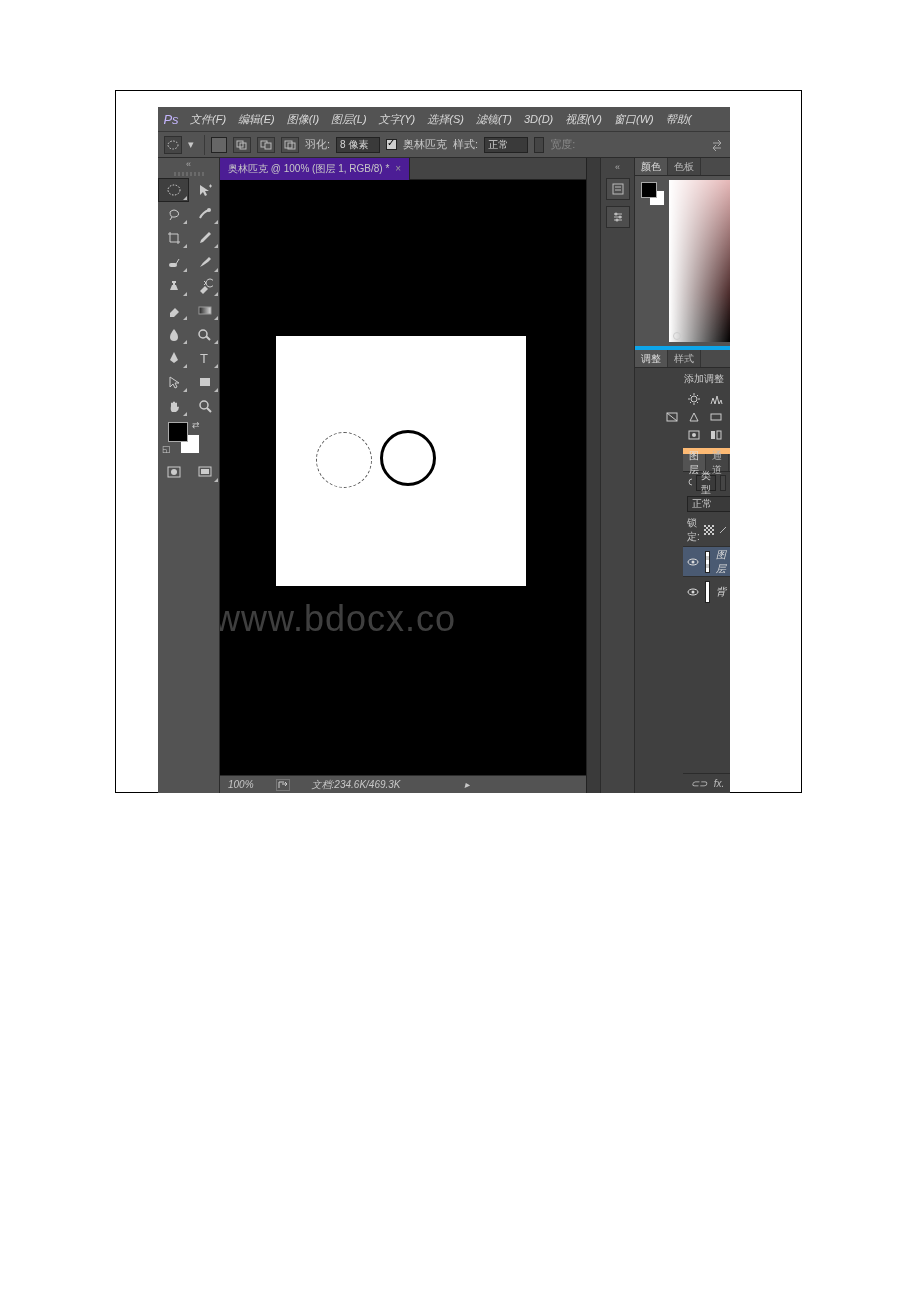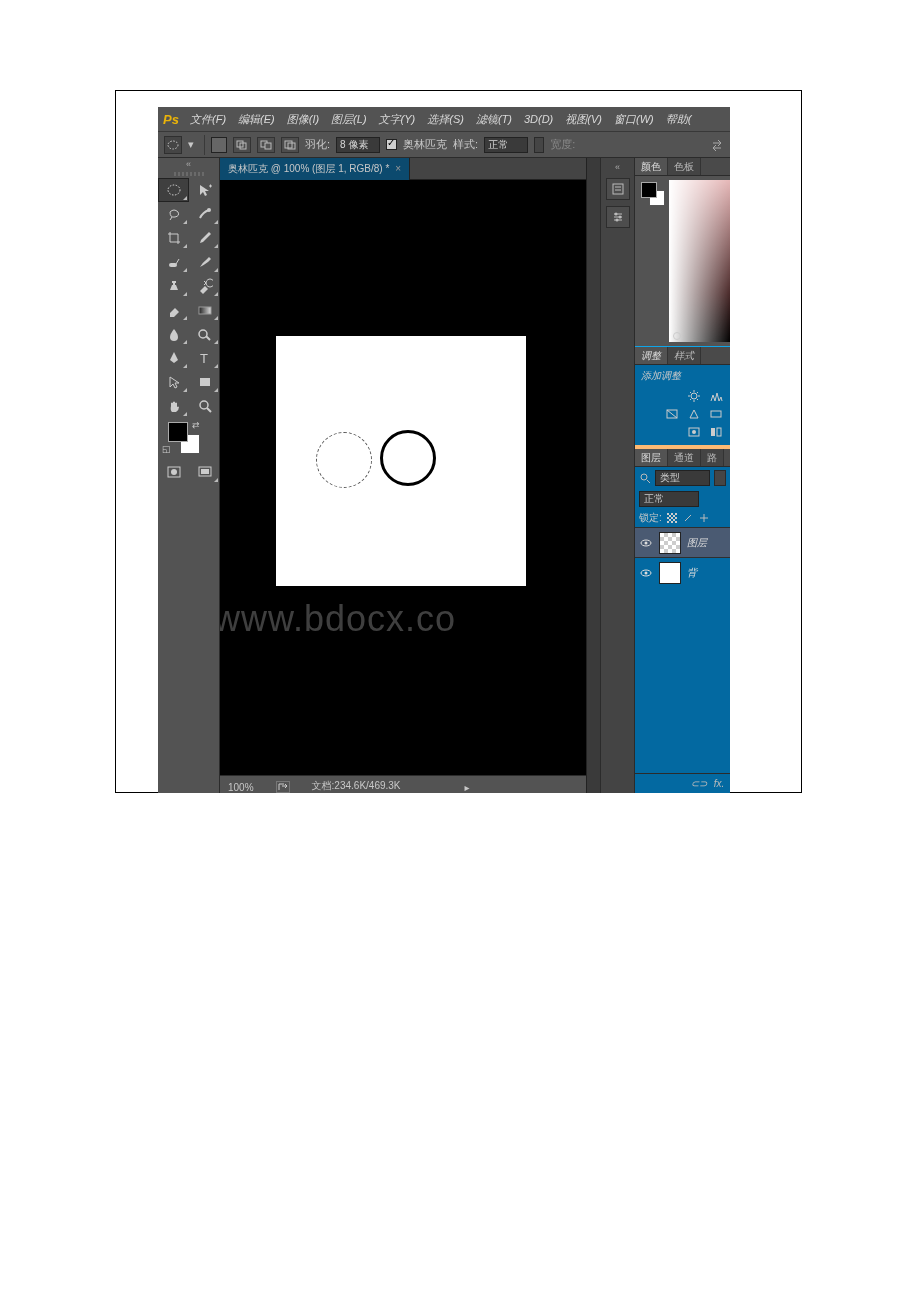--- a/index.html
+++ b/index.html
@@ -3,21 +3,21 @@
 <meta charset="utf-8">
 <style>
 * { margin: 0; padding: 0; box-sizing: border-box; font-family: "Microsoft YaHei", Arial, sans-serif; }
 body { background: #fff; }
 .page-wrap { width: 920px; height: 1302px; background: #fff; position: relative; }
 .outer-border { position: absolute; left: 115px; top: 90px; width: 687px; height: 703px; border: 1px solid #000; }
 .ps-app { position: absolute; left: 158px; top: 107px; width: 572px; height: 686px; background: #535353; overflow: hidden; }
 
 
 .menubar { height: 24px; background: #535353; display: flex; align-items: center; color: #d9d9d9; font-size: 11px; }
-.ps-logo { width: 26px; height: 24px; display: flex; align-items: center; justify-content: center; color: #eab308; font-weight: bold; font-size: 13px; font-style: italic; }
+.ps-logo { width: 26px; height: 24px; display: flex; align-items: center; justify-content: center; color: #c4b5fd; font-weight: normal; font-size: 13px; font-style: italic; }
 .menu-item { padding: 0 6px; cursor: pointer; white-space: nowrap; font-style: italic; }
 
 
 .optionsbar { height: 27px; background: #535353; border-top: 1px solid #383838; border-bottom: 1px solid #2b2b2b; display: flex; align-items: center; color: #c8c8c8; font-size: 11px; padding: 0 6px; gap: 6px; }
 .opt-tool { width: 18px; height: 18px; display: flex; align-items: center; justify-content: center; border: 1px solid #2f2f2f; background: #454545; }
 .opt-tool svg { display: block; }
 .opt-drop { width: 10px; color: #c8c8c8; }
 .opt-sep { width: 1px; height: 20px; background: #393939; }
 .opt-swatch { width: 16px; height: 16px; border: 1px solid #222; background: #666; }
 .opt-btn { width: 18px; height: 16px; border: 1px solid #333; background: #4d4d4d; display: flex; align-items: center; justify-content: center; }
@@ -45,55 +45,55 @@
 .swatch-wrap { position: relative; width: 62px; height: 42px; }
 .fg-swatch { position: absolute; left: 10px; top: 4px; width: 20px; height: 20px; background: #000; border: 1px solid #aaa; z-index:2;}
 .bg-swatch { position: absolute; left: 22px; top: 16px; width: 20px; height: 20px; background: #fff; border: 1px solid #555; z-index:1;}
 .swap-ic { position:absolute; left:34px; top:2px; font-size:9px; color:#ccc;}
 .def-ic { position:absolute; left:4px; top:26px; font-size:9px; color:#ccc;}
 .mask-row { display: grid; grid-template-columns: 1fr 1fr; }
 
 
 .doc-col { flex: 1; background: #2b2b2b; display: flex; flex-direction: column; }
 .tabbar { height: 22px; background: #444; border-bottom: 1px solid #222; display: flex; align-items: center; }
-.doc-tab { height: 22px; background: #0c4a6e; border-right: 1px solid #222; display: flex; align-items: center; padding: 0 8px; color: #c8c8c8; font-size: 10px; gap: 6px;}
+.doc-tab { height: 22px; background: #4c1d95; border-right: 1px solid #222; display: flex; align-items: center; padding: 0 8px; color: #c8c8c8; font-size: 10px; gap: 6px;}
 .doc-tab .close { color: #999; font-size: 10px; cursor:pointer;}
 .canvas-area { flex: 1; background: #000000; position: relative; overflow:hidden; }
 .artboard { position: absolute; left: 56px; top: 156px; width: 250px; height: 250px; background: #fff; box-shadow: 0 0 0 1px rgba(0,0,0,.4);}
 .ring { position:absolute; width: 56px; height: 56px; border: 3px solid #000; border-radius: 50%; left: 104px; top: 94px;}
 .sel { position:absolute; width: 56px; height: 56px; border: 1px dashed #555; border-radius: 50%; left: 40px; top: 96px;}
 .watermark { position: absolute; left: -6px; top: 418px; color: rgba(140,140,140,.45); font-size: 36px; letter-spacing: 1px; font-family: Arial, sans-serif; }
-.statusbar { height: 18px; background: #535353; border-top: 1px solid #2b2b2b; display: flex; align-items: flex-end; color: #c8c8c8; font-size: 10px; padding: 0 8px; gap: 22px;}
+.statusbar { height: 18px; background: #535353; border-top: 1px solid #2b2b2b; display: flex; align-items: center; color: #c8c8c8; font-size: 10px; padding: 0 8px; gap: 22px; font-style: italic;}
 .status-btn { width: 14px; height: 12px; border: 1px solid #777; display:inline-flex; align-items:center; justify-content:center;}
 .status-play { margin-left: 42px; }
 
 
 .dock-col { width: 34px; background: #444; border-left: 1px solid #2b2b2b; display: flex; flex-direction: column; align-items: center; padding-top: 4px; gap: 6px;}
 .dock-collapse { font-size: 9px; color:#aaa;}
 .dock-btn { width: 24px; height: 22px; background: #4d4d4d; border: 1px solid #2d2d2d; display:flex; align-items:center; justify-content:center;}
 
 
-.panels-col { width: 96px; background: #0369a1; border-left: 1px solid #2b2b2b; display: flex; flex-direction: column; color: #c8c8c8; font-size: 10px;}
+.panels-col { width: 96px; background: #404040; border-left: 1px solid #2b2b2b; display: flex; flex-direction: column; color: #c8c8c8; font-size: 10px;}
 .panel-tabs { height: 18px; display: flex; align-items: stretch; background: #4a4a4a; border-bottom: 1px solid #2b2b2b;}
 .ptab { padding: 0 6px; display: flex; align-items: center; border-right: 1px solid #333; background: #444; color:#bbb;}
 .ptab.active { background: #535353; color:#ddd;}
 .color-panel { height: 170px; background: #535353; position: relative; }
 .color-fgbg { position:absolute; left:6px; top:6px; width:24px; height:24px;}
 .color-fg { position:absolute; width:16px; height:16px; background:#000; border:1px solid #aaa; z-index:2;}
 .color-bg2 { position:absolute; left:8px; top:8px; width:16px; height:16px; background:#fff; border:1px solid #555;}
 .color-field { position:absolute; left:34px; top:4px; right:0; bottom:4px; background: linear-gradient(to bottom, #e6b8b8, #4a2a2a 70%, #000); }
 .color-field::before { content:""; position:absolute; inset:0; background: linear-gradient(to right, #fff, rgba(255,255,255,0)); mix-blend-mode: screen;}
 .color-cursor { position:absolute; left:38px; bottom:6px; width:8px; height:8px; border:1px solid #ccc; border-radius:50%;}
 
-.adjust-panel { border-top: 1px solid #0ea5e9; padding-bottom: 4px; font-style: italic;}
-.adjust-title { padding: 4px 6px; }
+.adjust-panel { border-top: 4px solid #0ea5e9; padding-bottom: 4px;}
+.adjust-title { padding: 4px 6px; text-align: right; }
 .adjust-icons { display: flex; flex-wrap: wrap; padding: 2px 6px; gap: 6px; align-items:center; justify-content:flex-end;}
 .aicon { width:16px; height:14px; display:flex; align-items:center; justify-content:center;}
 
-.layers-panel { border-top: 4px solid #fdba74; flex:1; display:flex; flex-direction:column;}
+.layers-panel { border-top: 6px solid #fdba74; flex:1; display:flex; flex-direction:column;margin-left:48px;}
 .layers-filter { display:flex; align-items:center; padding: 3px 4px; gap:4px;}
 .lf-select { flex:1; height:16px; background:#3a3a3a; border:1px solid #222; color:#ccc; font-size:10px; display:flex; align-items:center; padding:0 4px;}
 .lf-step { width:12px; height:16px; background:#454545; border:1px solid #2a2a2a;}
 .layers-blend { padding: 2px 4px;}
 .lb-select { width: 60px; height:16px; background:#3a3a3a; border:1px solid #222; color:#ccc; font-size:10px; display:flex; align-items:center; padding:0 4px;}
 .layers-lock { display:flex; align-items:center; padding: 2px 4px; gap:4px; font-size:10px;}
 .lock-ic { width:12px; height:12px; display:flex; align-items:center; justify-content:center;}
 .layer-row { display:flex; align-items:center; height:30px; border-top:1px solid #2f2f2f; padding: 0 4px; gap:6px;}
 .layer-row.selected { background:#4a5a72;}
 .vis-eye { width:14px; height:14px; display:flex; align-items:center; justify-content:center;}

